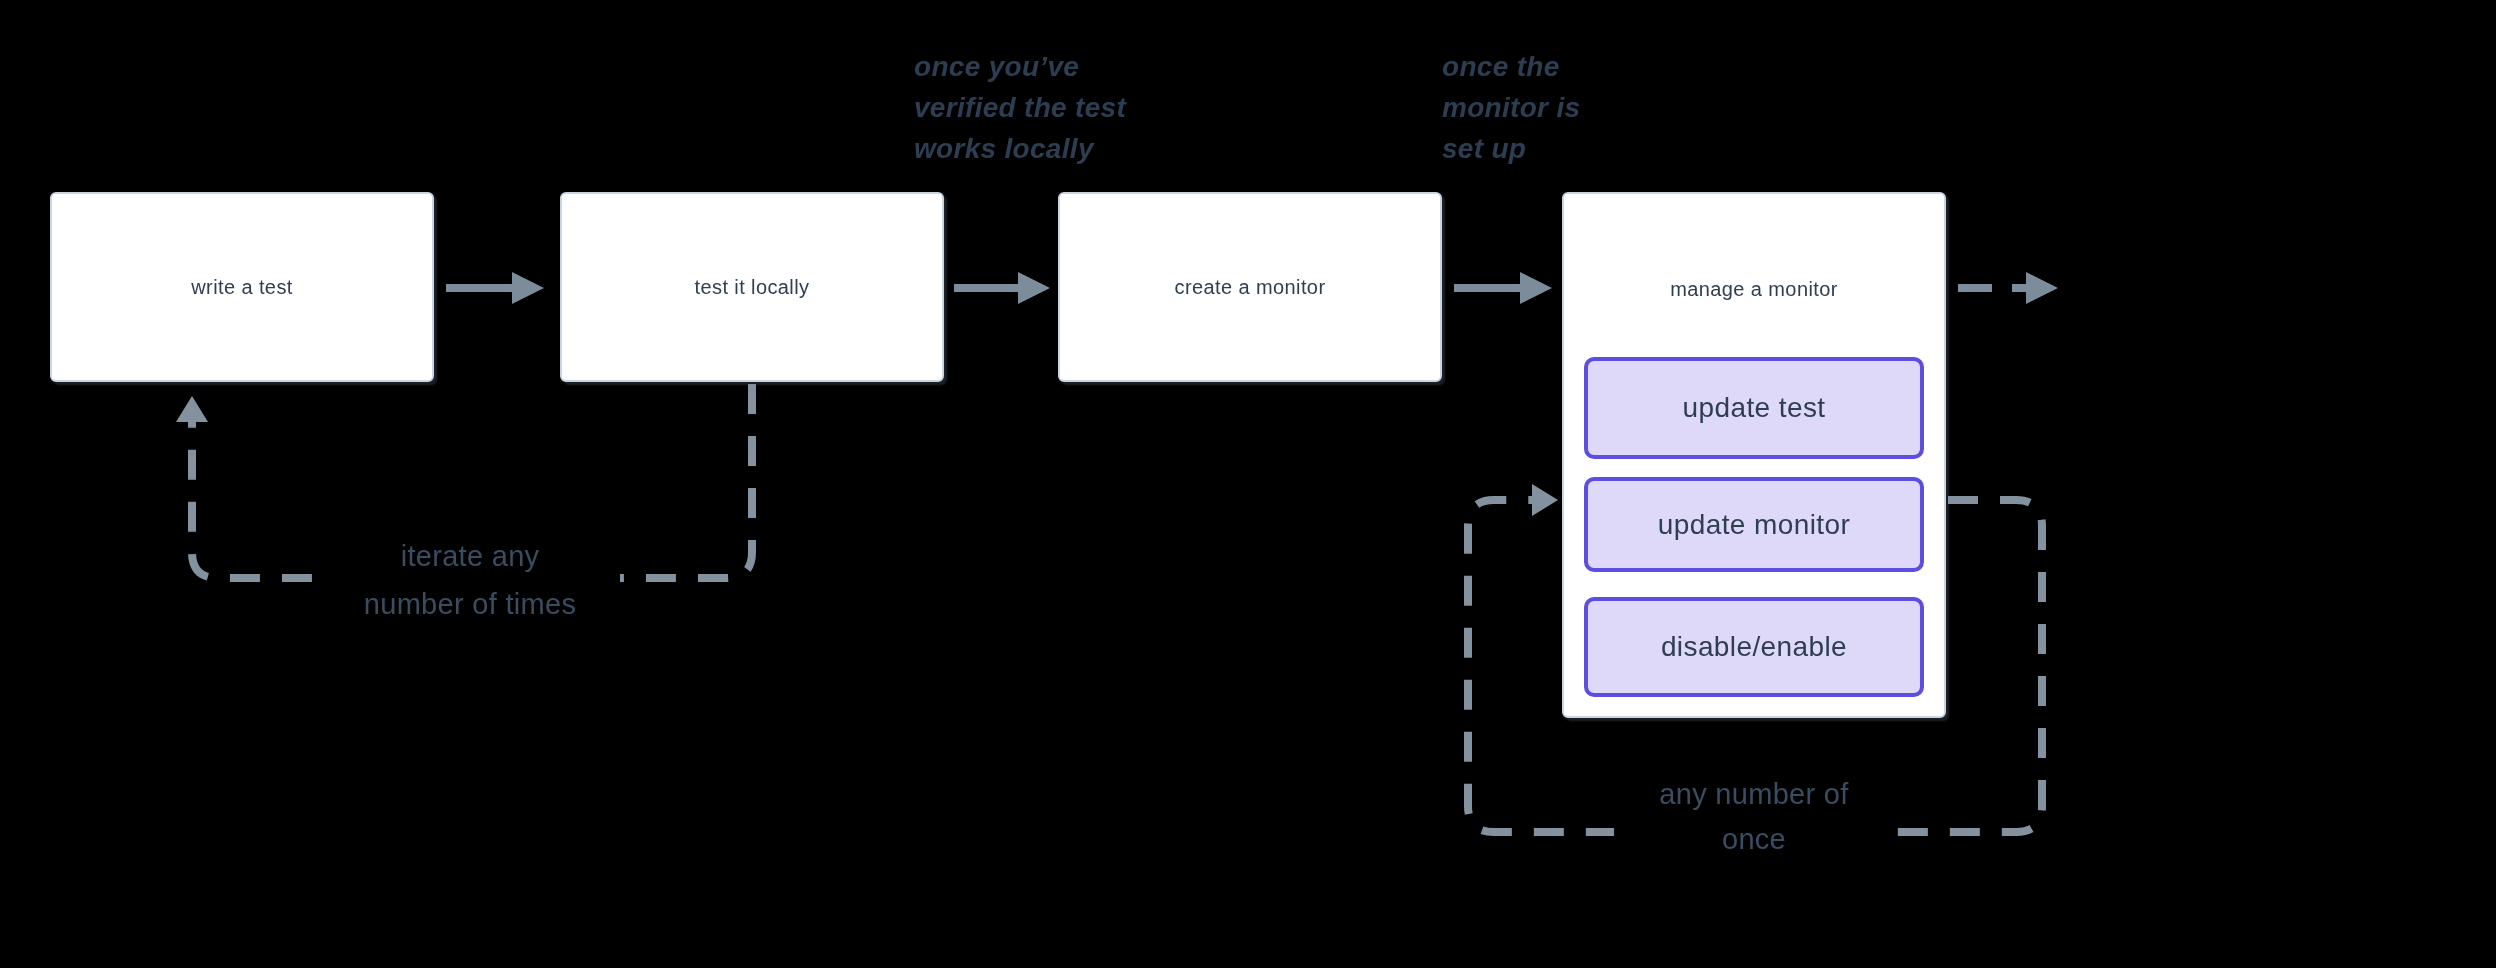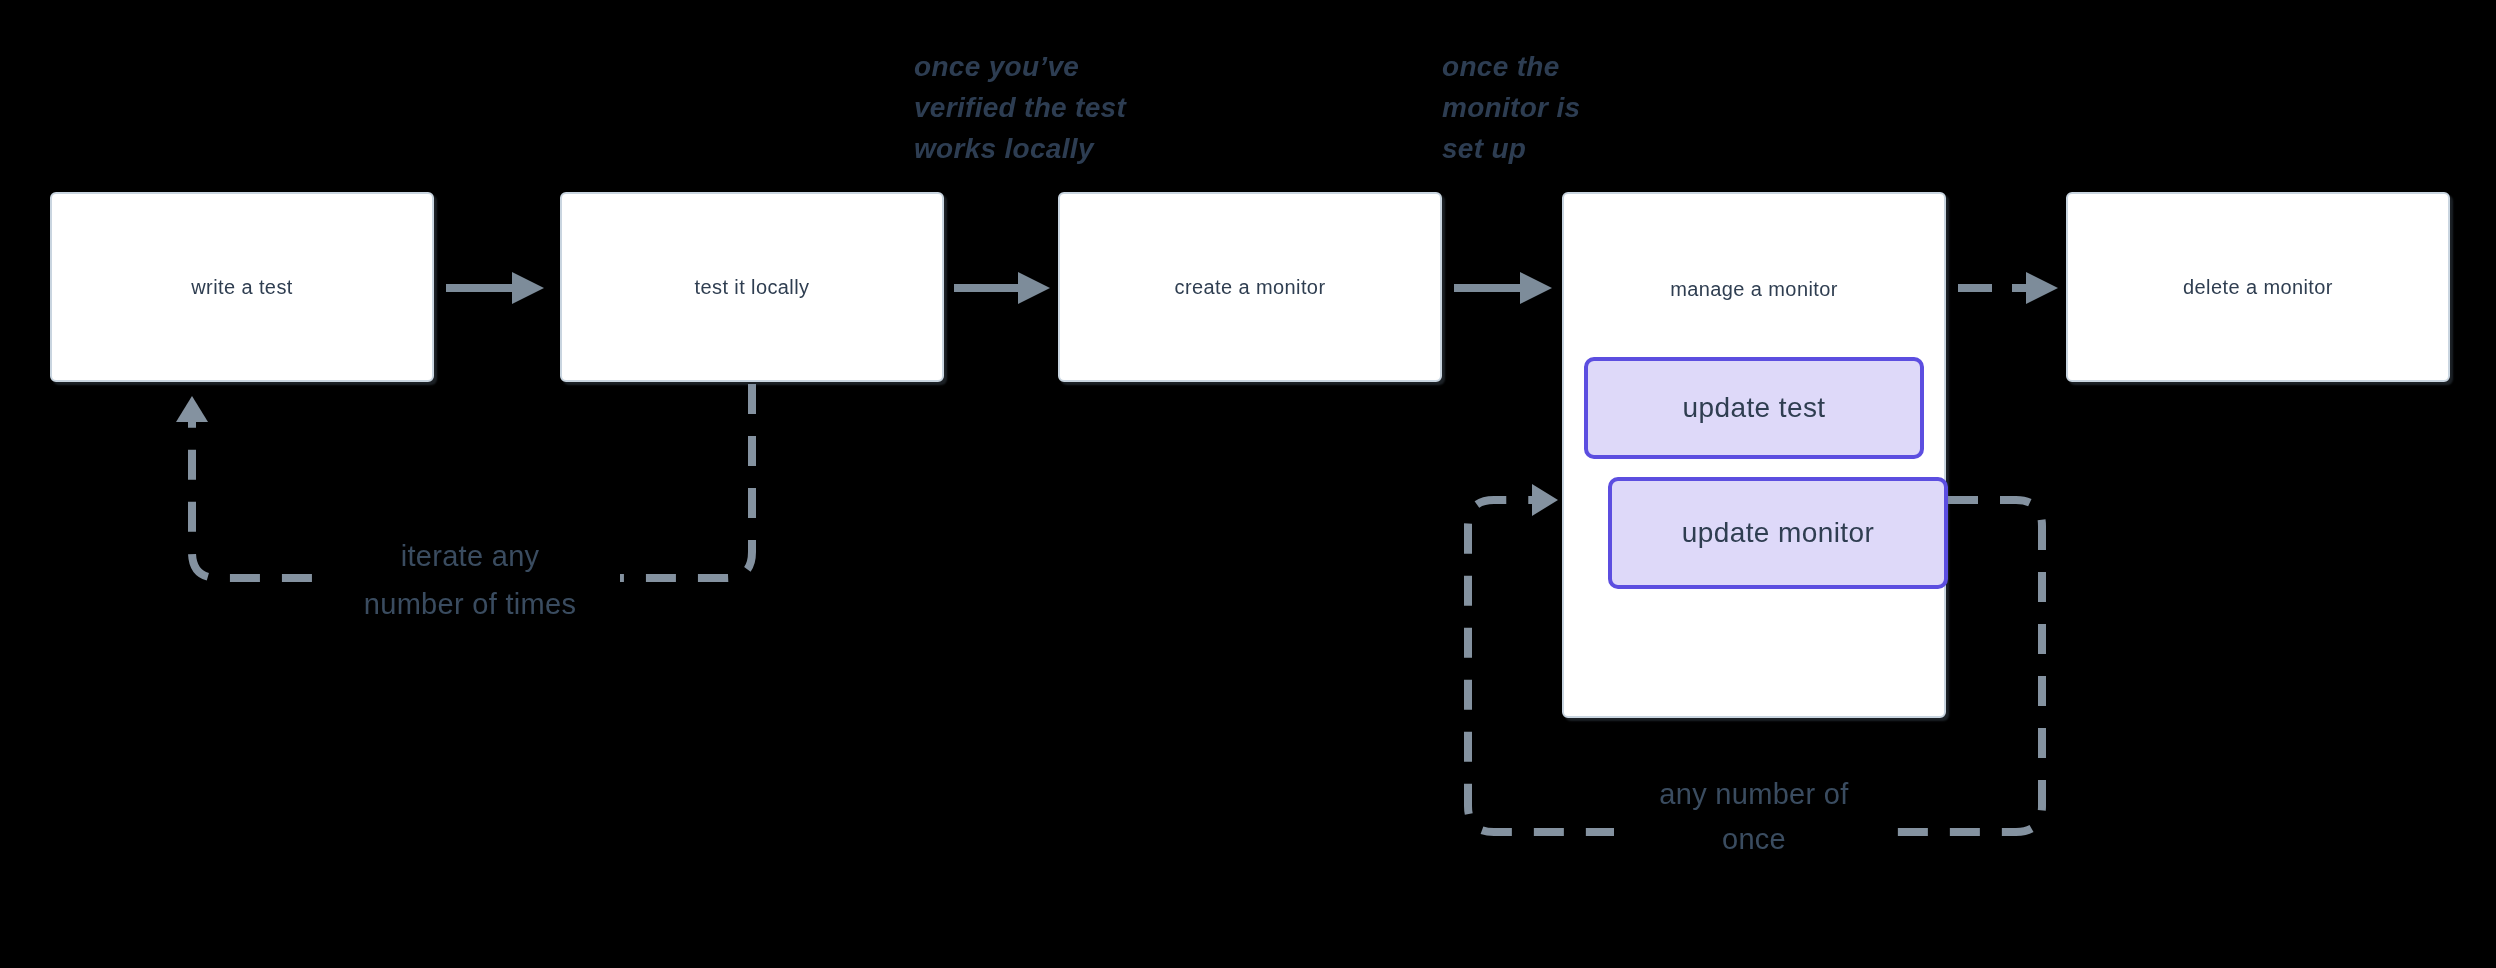--- a/index.html
+++ b/index.html
@@ -61,21 +61,21 @@
     border:4px solid var(--subnode-border);
     border-radius:10px;
     display:flex;align-items:center;justify-content:center;
   }
   .subnode-label{
     color:var(--node-text);
     font-size:28px;font-weight:400;letter-spacing:0.4px;
     white-space:nowrap;
   }
   #subnode-update-test{top:163px;height:102px;}
-  #subnode-update-monitor{top:283px;height:112px;margin-left:24px;}
+  #subnode-update-monitor{top:283px;height:95px;}
   #subnode-disable-enable{top:403px;height:100px;}
 
   .annotation{
     position:absolute;top:46px;
     color:var(--annotation-text);
     font-size:28px;font-style:italic;font-weight:700;
     line-height:41px;letter-spacing:0.3px;
     z-index:2;
   }
   #annotation-verified{left:914px;}
@@ -157,25 +157,25 @@
   <div class="node" id="node-manage">
     <div class="node-title">
       <span class="node-label">manage a monitor</span>
     </div>
     <div class="subnode" id="subnode-update-test">
       <span class="subnode-label">update test</span>
     </div>
     <div class="subnode" id="subnode-update-monitor">
       <span class="subnode-label">update monitor</span>
     </div>
+    <div class="subnode" id="subnode-disable-enable">
+      <span class="subnode-label">disable/enable</span>
+    </div>
   </div>
 
-  <div class="node" id="node-delete">
-    <span class="node-label">delete a monitor</span>
-  </div>
 
   <div class="loop-label" id="loop-label-iterate">
     <div>iterate any</div>
     <div>number of times</div>
   </div>
 
   <div class="loop-label" id="loop-label-changes">
     <div>any number of</div>
     <div>once</div>
   </div>

